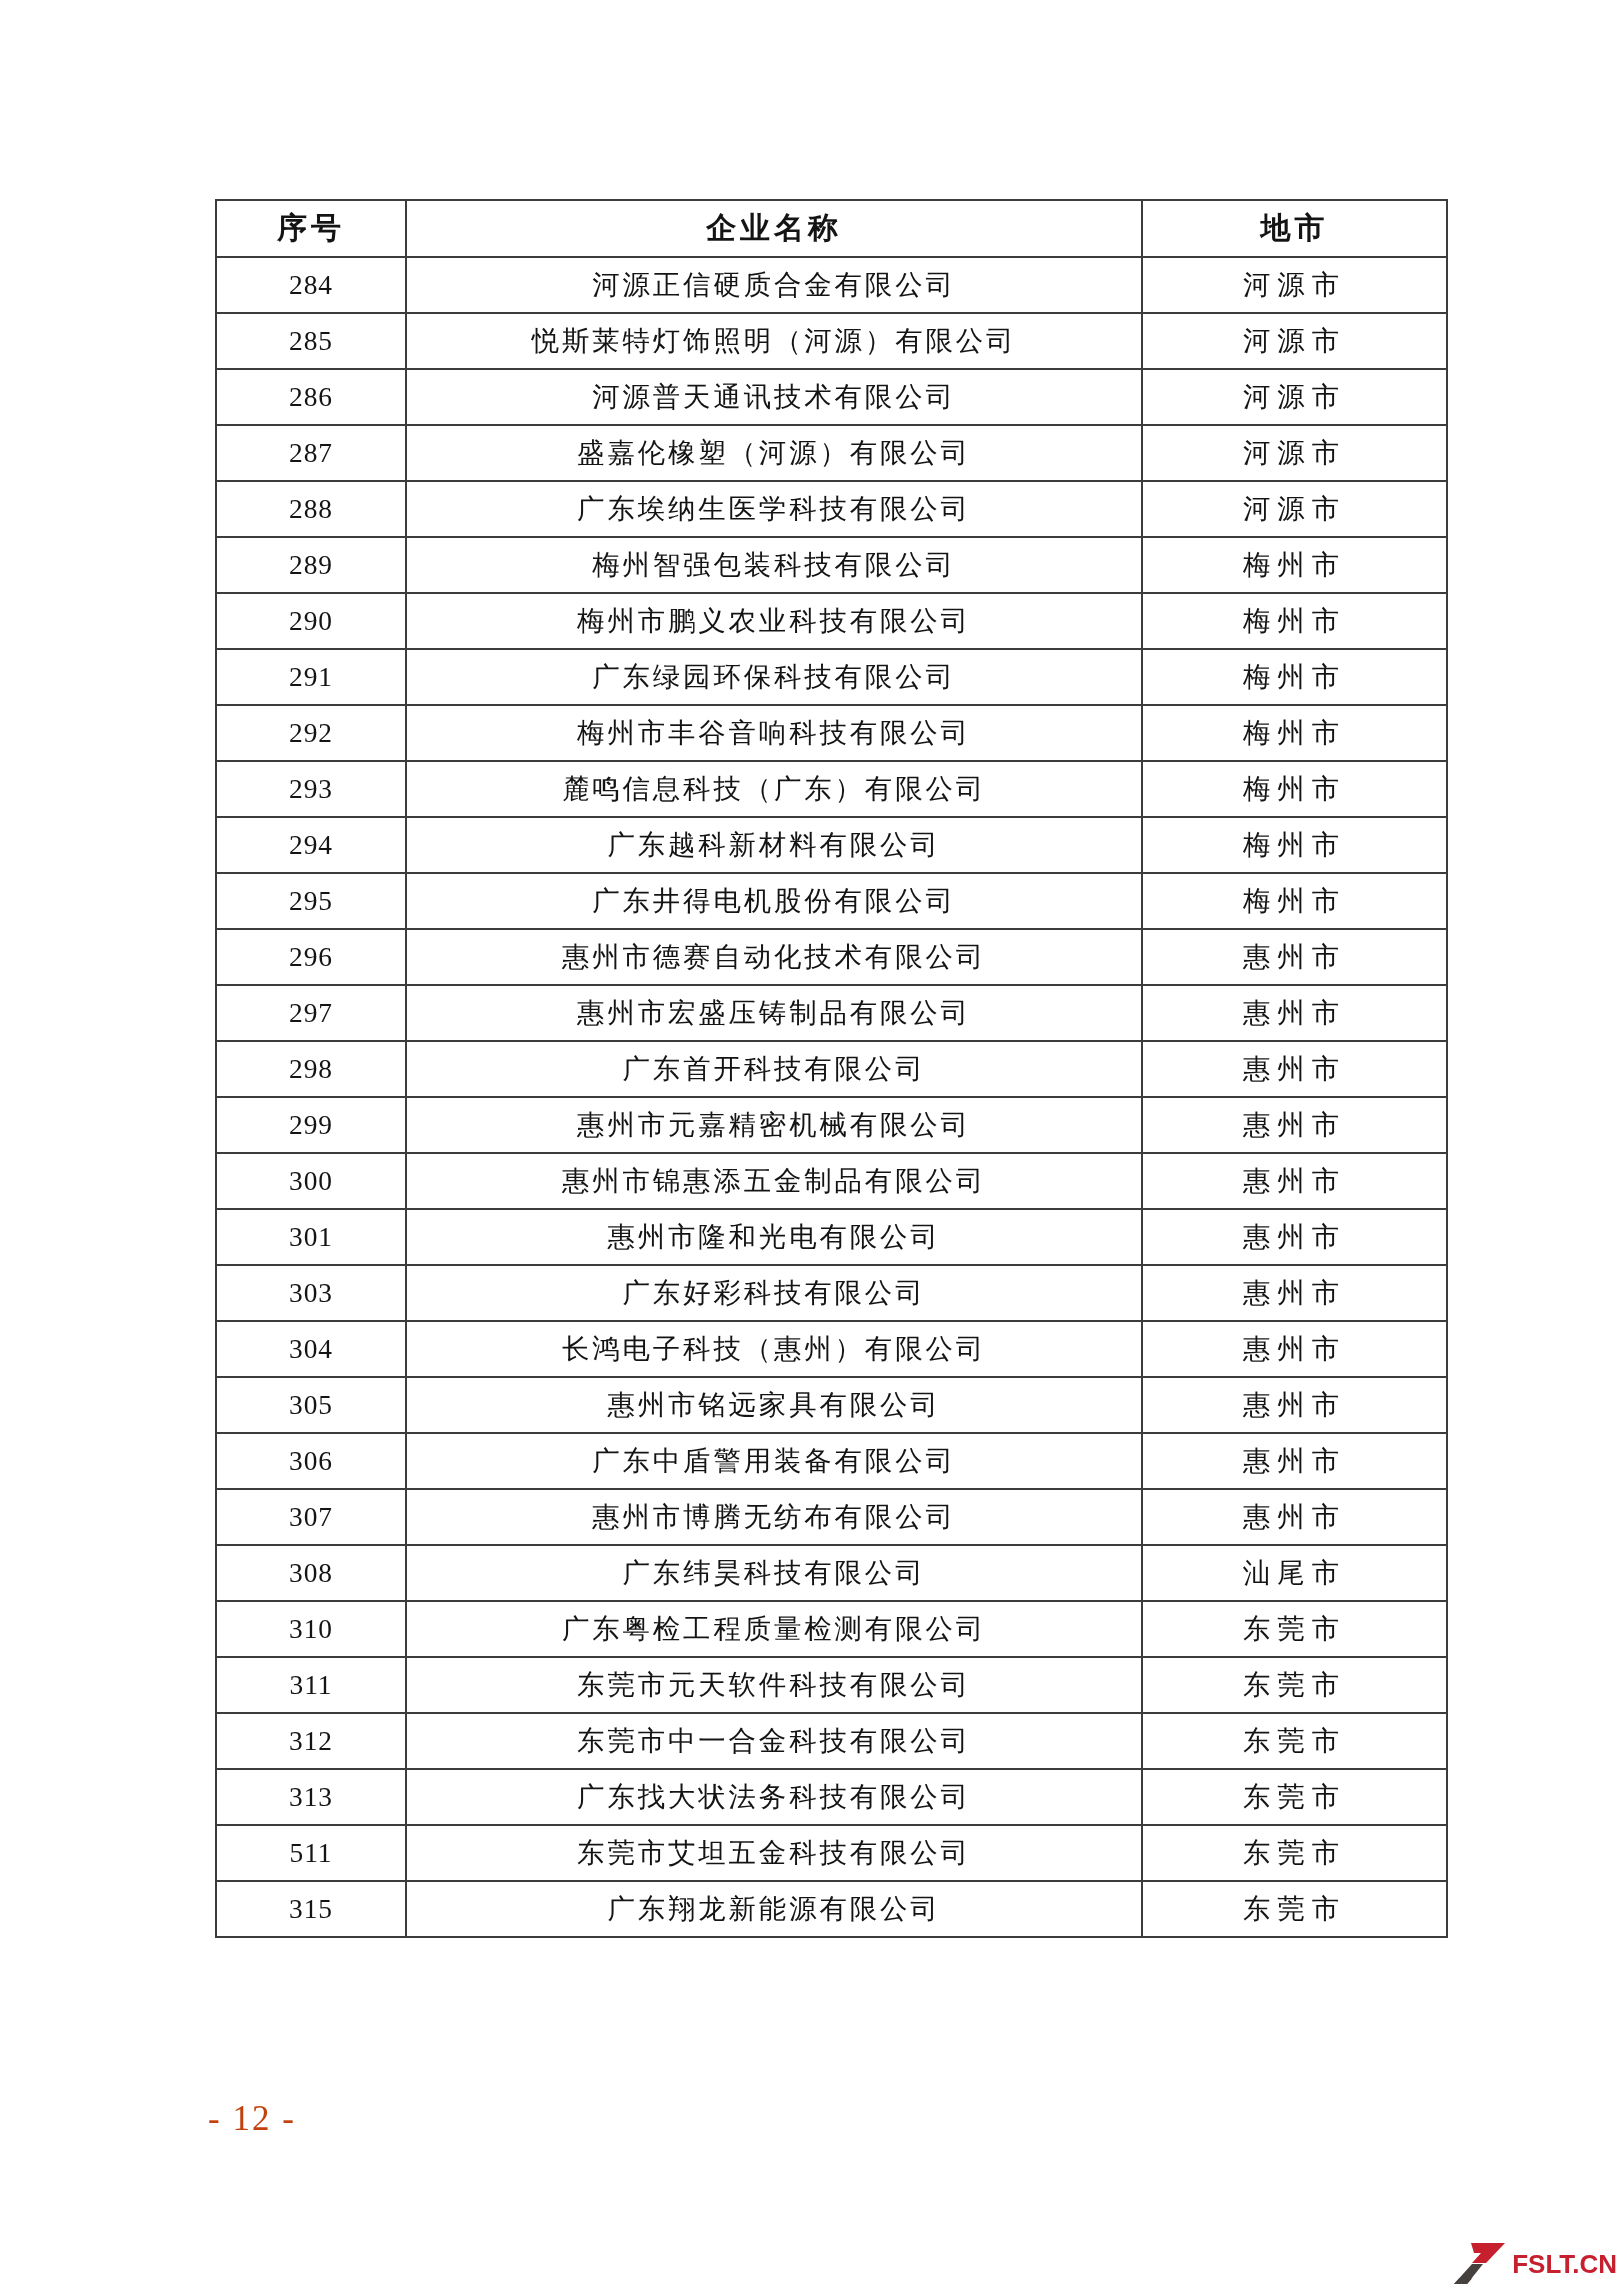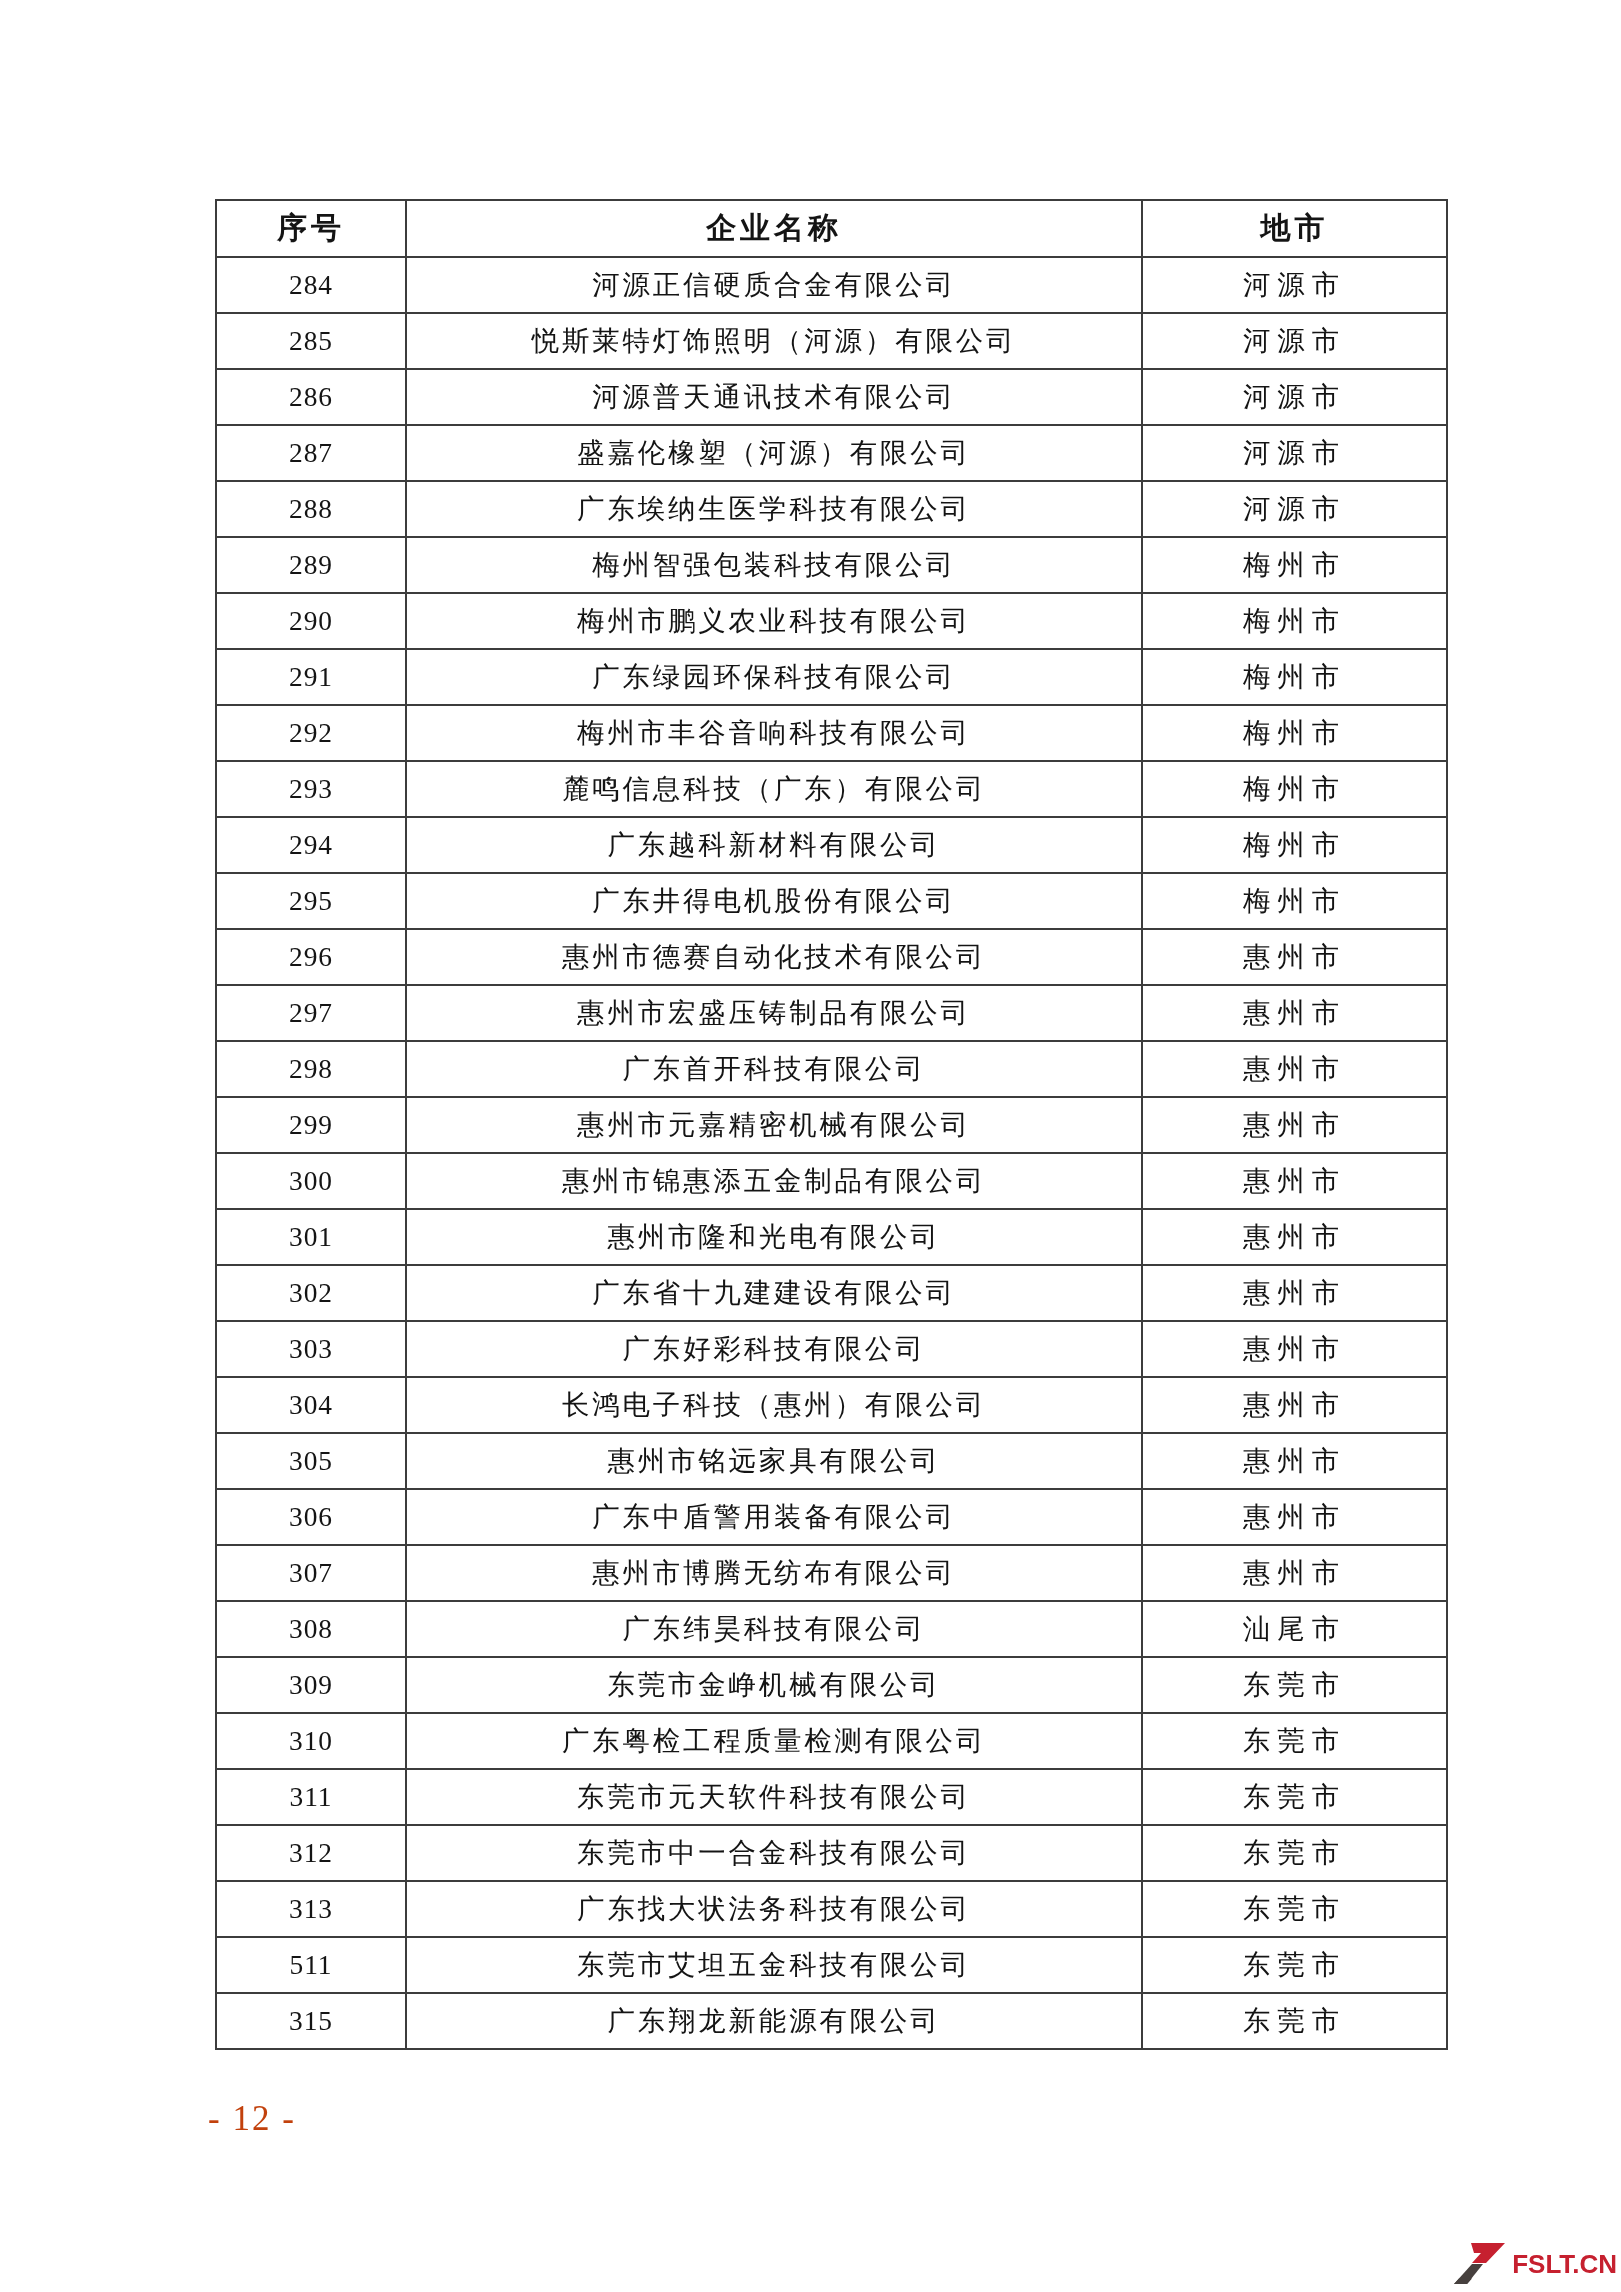--- a/index.html
+++ b/index.html
@@ -195,25 +195,20 @@
         <td class="cell-serial">300</td>
         <td class="cell-name">惠州市锦惠添五金制品有限公司</td>
         <td class="cell-city">惠州市</td>
       </tr>
         <tr>
         <td class="cell-serial">301</td>
         <td class="cell-name">惠州市隆和光电有限公司</td>
         <td class="cell-city">惠州市</td>
       </tr>
         <tr>
-        <td class="cell-serial">302</td>
-        <td class="cell-name">广东省十九建建设有限公司</td>
-        <td class="cell-city">惠州市</td>
-      </tr>
-        <tr>
         <td class="cell-serial">303</td>
         <td class="cell-name">广东好彩科技有限公司</td>
         <td class="cell-city">惠州市</td>
       </tr>
         <tr>
         <td class="cell-serial">304</td>
         <td class="cell-name">长鸿电子科技（惠州）有限公司</td>
         <td class="cell-city">惠州市</td>
       </tr>
         <tr>
@@ -228,25 +223,20 @@
       </tr>
         <tr>
         <td class="cell-serial">307</td>
         <td class="cell-name">惠州市博腾无纺布有限公司</td>
         <td class="cell-city">惠州市</td>
       </tr>
         <tr>
         <td class="cell-serial">308</td>
         <td class="cell-name">广东纬昊科技有限公司</td>
         <td class="cell-city">汕尾市</td>
-      </tr>
-        <tr>
-        <td class="cell-serial">309</td>
-        <td class="cell-name">东莞市金峥机械有限公司</td>
-        <td class="cell-city">东莞市</td>
       </tr>
         <tr>
         <td class="cell-serial">310</td>
         <td class="cell-name">广东粤检工程质量检测有限公司</td>
         <td class="cell-city">东莞市</td>
       </tr>
         <tr>
         <td class="cell-serial">311</td>
         <td class="cell-name">东莞市元天软件科技有限公司</td>
         <td class="cell-city">东莞市</td>

